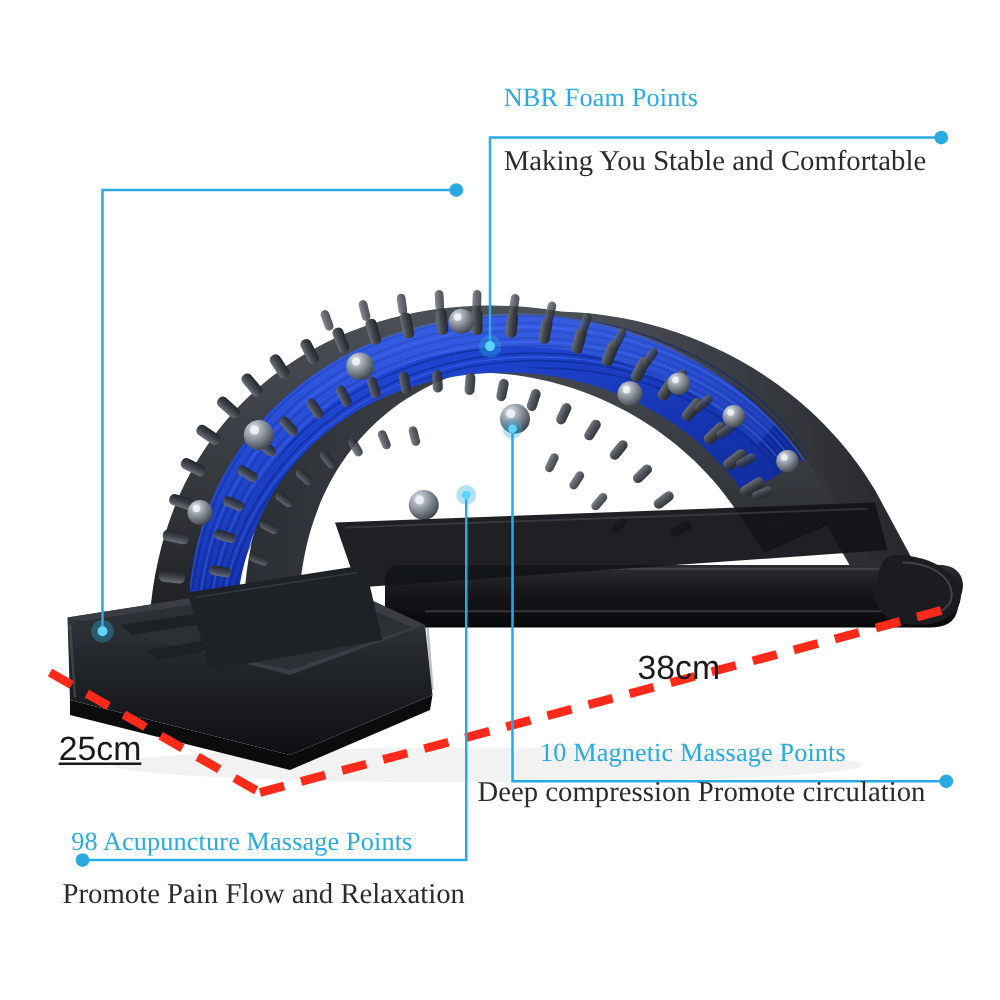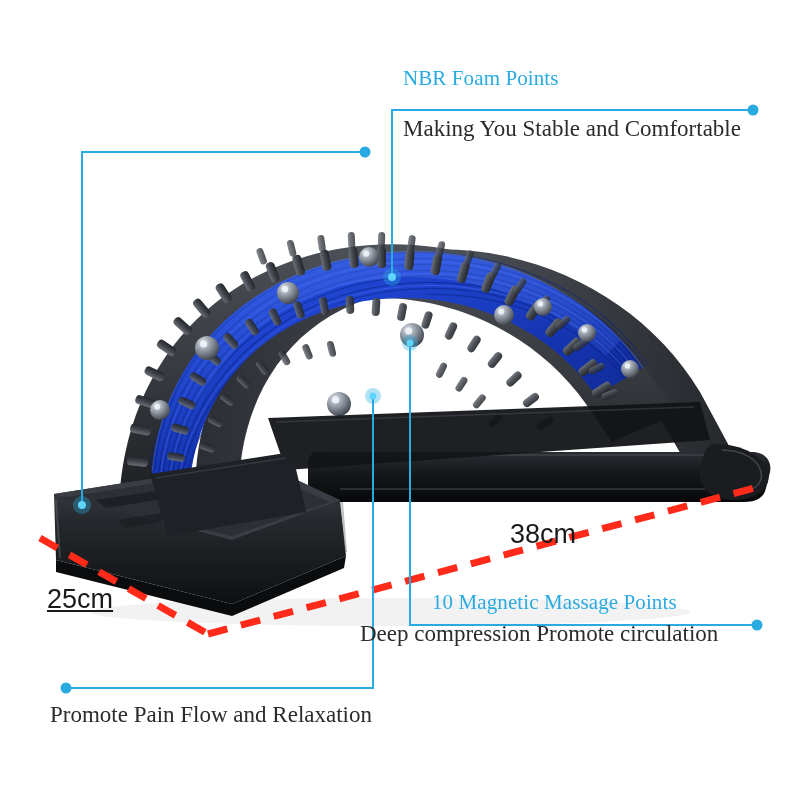--- a/index.html
+++ b/index.html
@@ -352,20 +352,21 @@
       <circle cx="373" cy="396" r="8" fill="#29ABE2" opacity="0.35"></circle>
       <circle cx="373" cy="396" r="3.5" fill="#5FD4FF"></circle>
     </g>
   </svg>
 
 
   <div class="callout-title" style="left:403px;top:68px;">NBR Foam Points</div>
   <div class="callout-sub" style="left:403px;top:117px;">Making You Stable and Comfortable</div>
 
   <div class="callout-title" style="left:432px;top:592px;">10 Magnetic Massage Points</div>
-  <div class="callout-sub" style="left:360px;top:622px;">Deep compression Promote circulation</div>
-
+  <div class="callout-sub" style="left:382px;top:622px;">Deep compression Promote circulation</div>
+
+  <div class="callout-title" style="left:57px;top:663px;">98 Acupuncture Massage Points</div>
   <div class="callout-sub" style="left:50px;top:703px;">Promote Pain Flow and Relaxation</div>
 
   <div class="dim-label" style="left:47px;top:586px;text-decoration:underline;">25cm</div>
   <div class="dim-label" style="left:466px;top:521px;margin-left:44px;">38cm</div>
 
 </div>
 
 </body></html>

